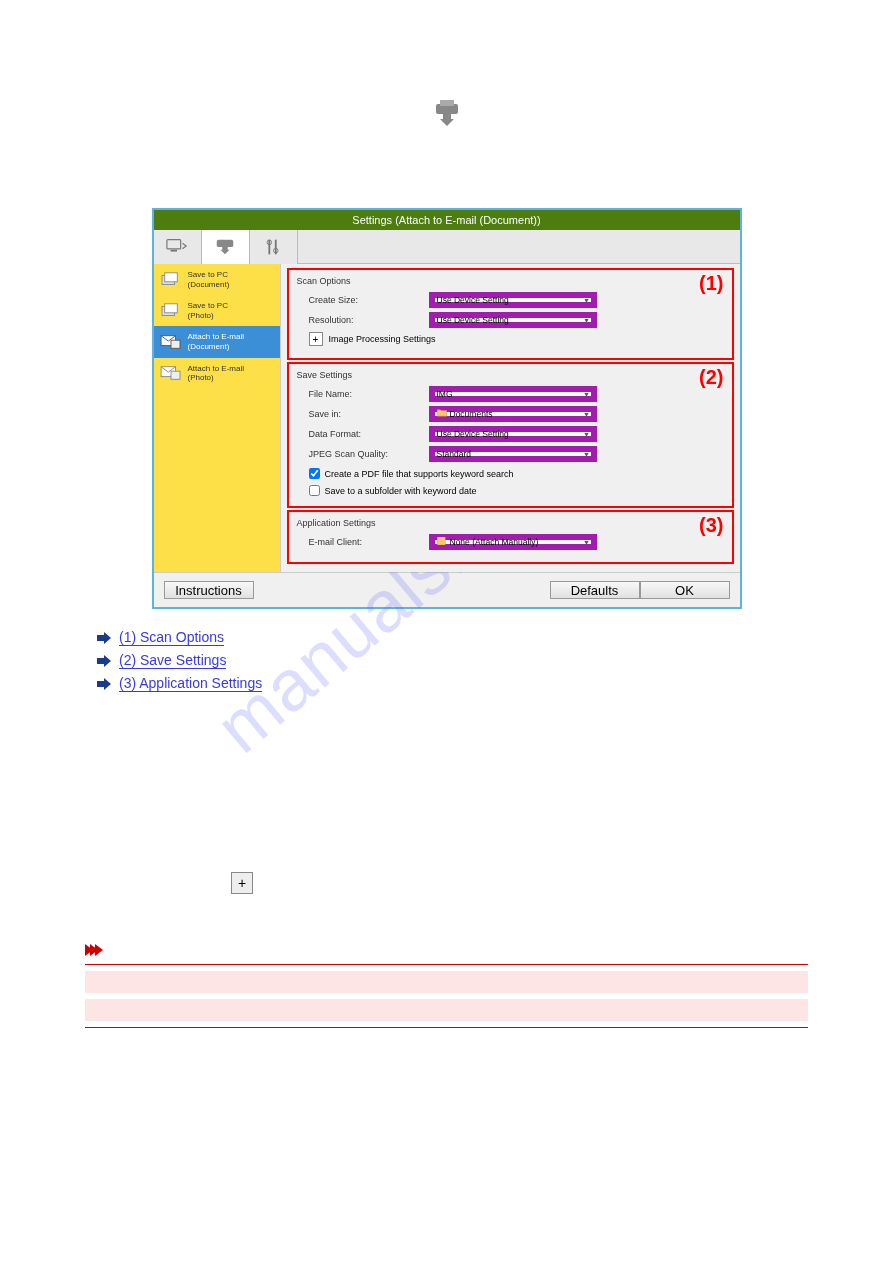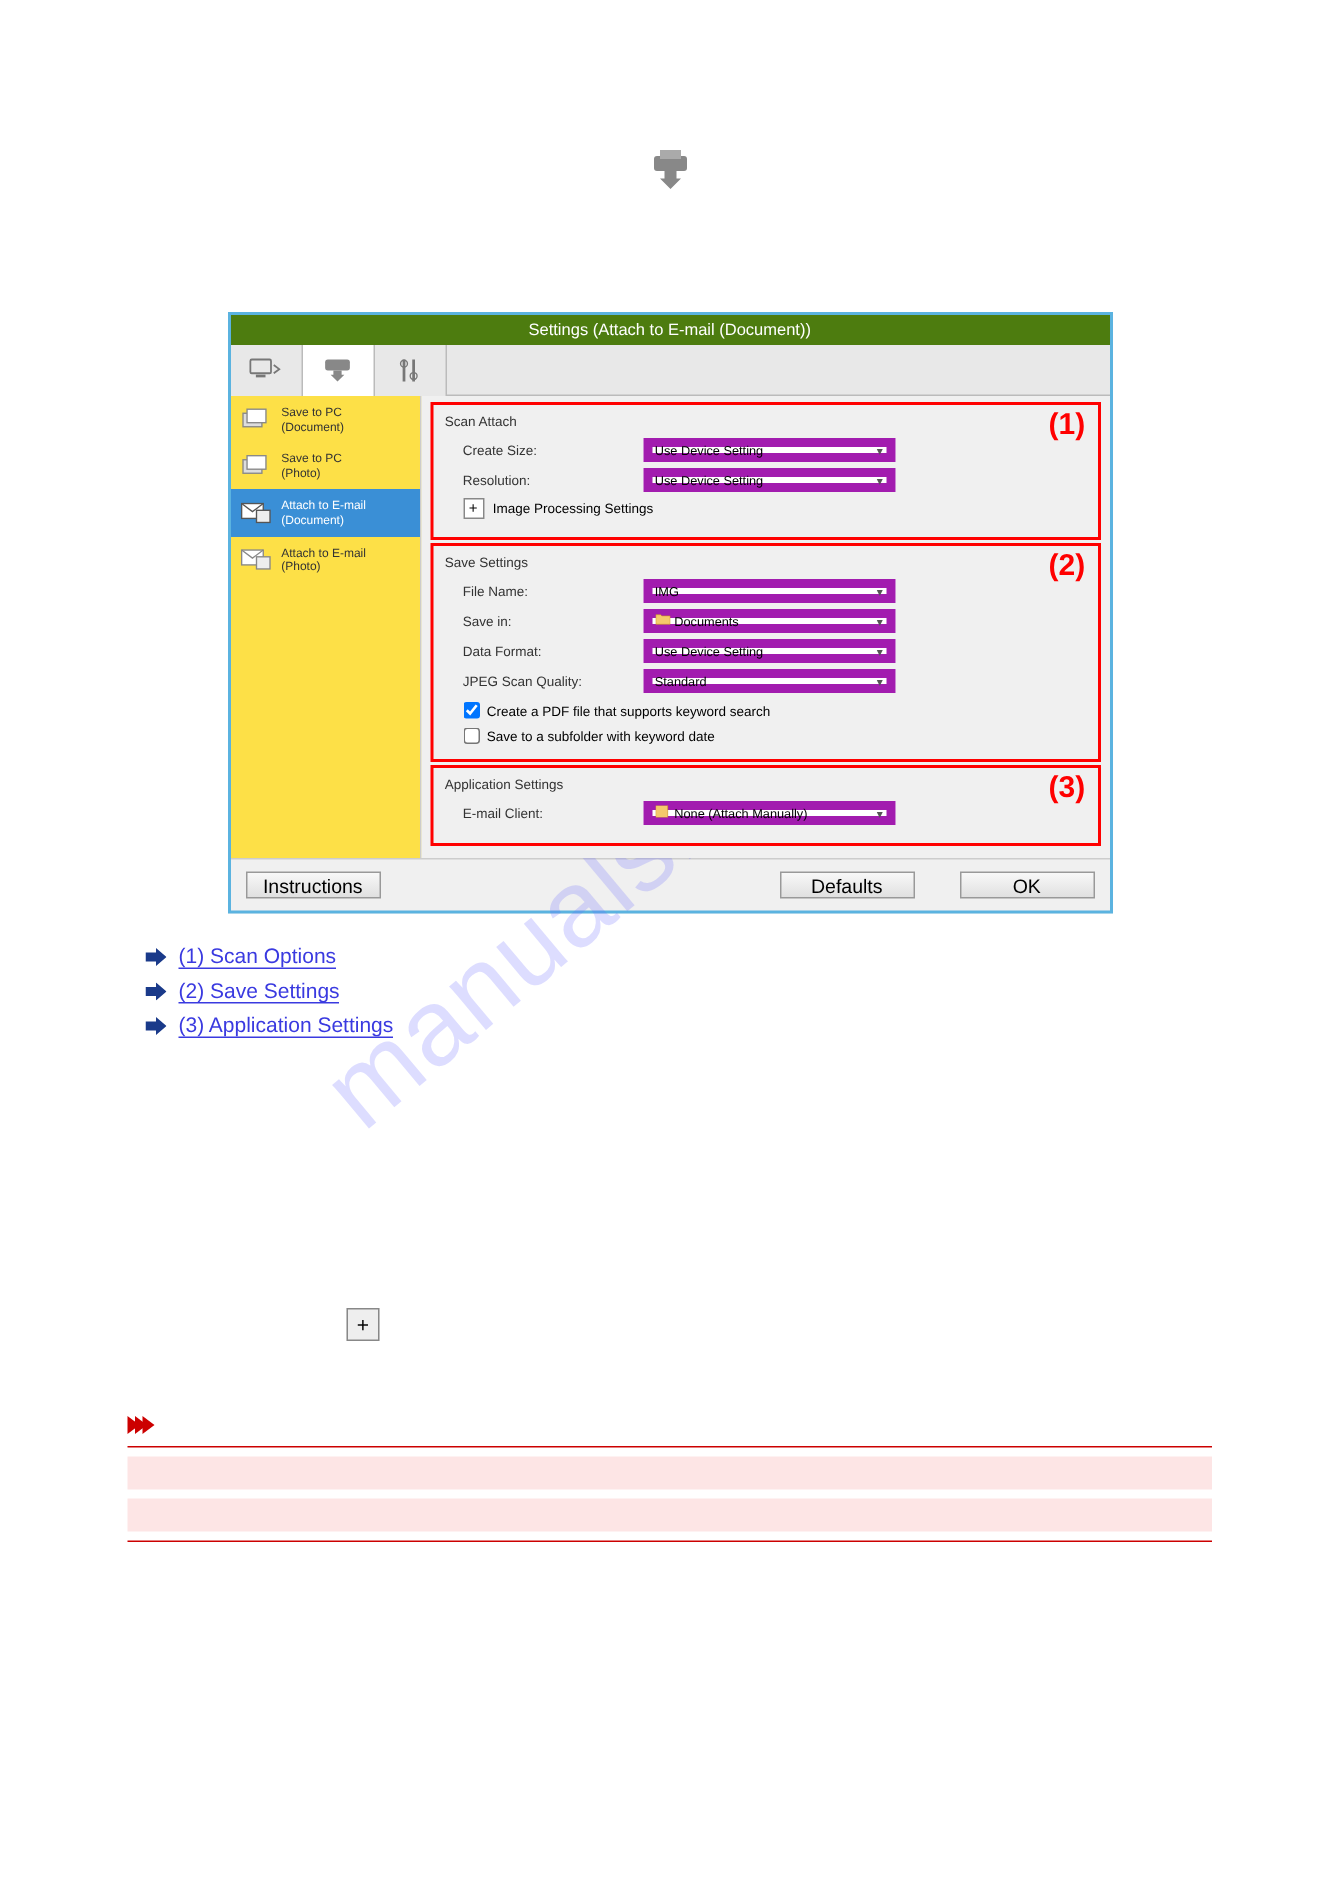--- a/index.html
+++ b/index.html
@@ -96,21 +96,21 @@
   .btn {
     height: 18px;
     background: linear-gradient(#f8f8f8, #e0e0e0);
     border: 1px solid #999;
     font-size: 13px;
     display: flex;
     align-items: center;
     justify-content: center;
   }
   .btn-instructions { width: 90px; }
-  .btn-right-group { display: flex; gap: 30px; }
+  .btn-right-group { display: flex; }
   .btn-defaults { width: 90px; }
   .btn-ok { width: 90px; }
   
   .link-list { margin: 18px 0 8px 12px; }
   .link-item { display: flex; align-items: center; margin: 6px 0; }
   .arrow-ic { width: 14px; height: 12px; margin-right: 8px; color: #1a3a8a; }
   .link-item a { color: #3a3ae0; text-decoration: none; border-bottom: 1px solid #3a3ae0; font-size: 14px; }
   
   .plus-para { margin: 180px 0 10px 0; display: flex; align-items: center; }
   .plus-box {
@@ -218,21 +218,21 @@
             <div class="sidebar-text">
               <span>Attach to E-mail</span><br><span>(Photo)</span>
             </div>
           </div>
         </div>
 
         <div class="main-panel">
 
           <div class="red-box">
             <div class="red-label">(1)</div>
-            <div class="section-title">Scan Attach</div>
+            <div class="section-title">Scan Options</div>
             <div class="form-row">
               <div class="form-label">Create Size:</div>
               <div class="form-select">
                 <span>Use Device Setting</span>
                   <span class="caret">▾</span>
               </div>
             </div>
             <div class="form-row">
               <div class="form-label">Resolution:</div>
               <div class="form-select">

